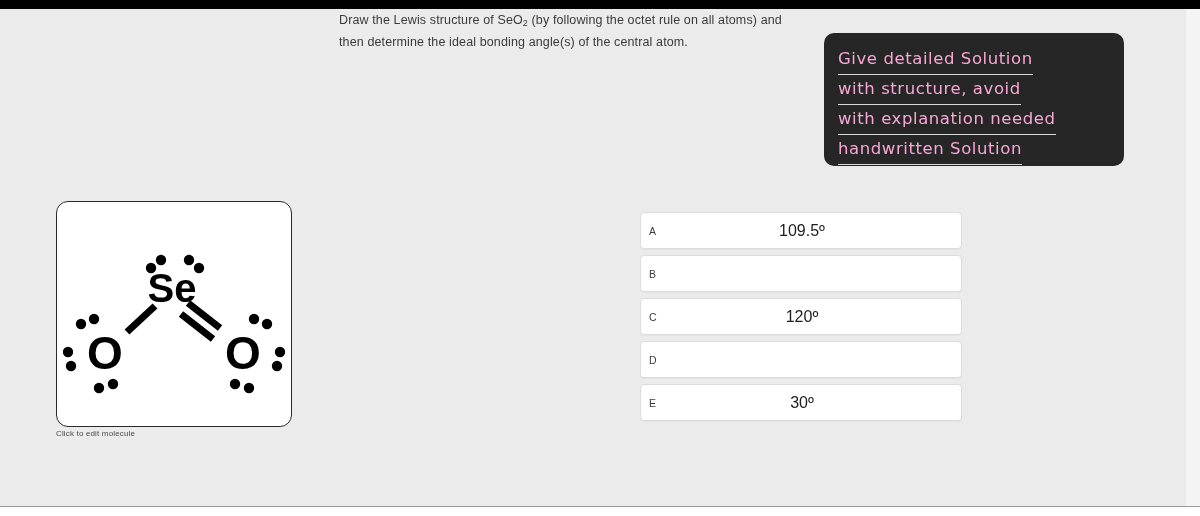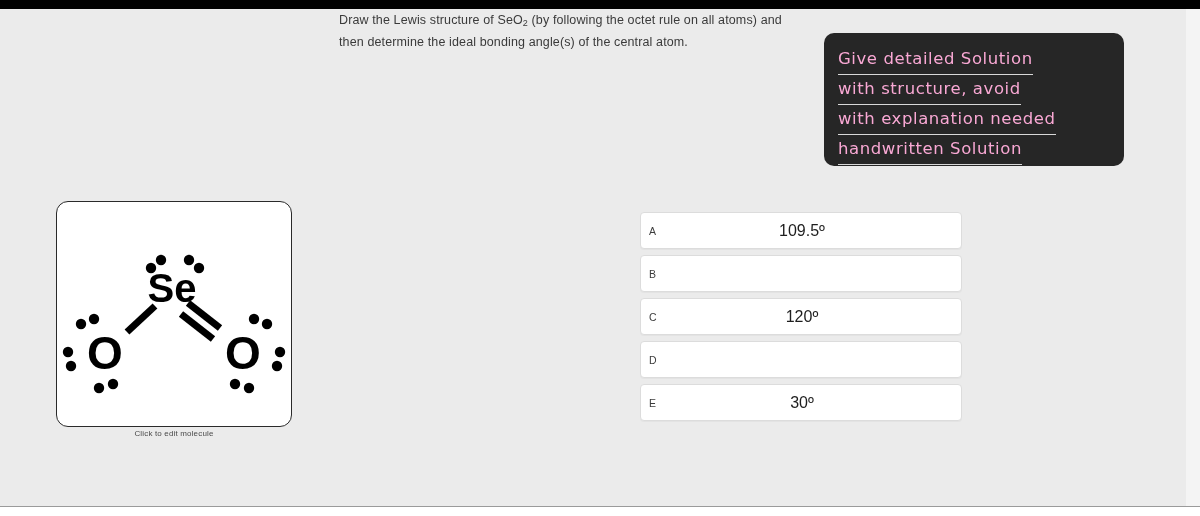--- a/index.html
+++ b/index.html
@@ -100,21 +100,20 @@
     height: 226px;
     background: #ffffff;
     border: 1.6px solid #2a2a2a;
     border-radius: 12px;
     box-sizing: border-box;
   }
   #molecule-caption {
     position: absolute;
     left: 0; top: 228px;
     width: 236px;
-    text-align: center;
     font-size: 8px;
     color: #4a4a4a;
     letter-spacing: 0.02em;
   }
   #lewis-svg {
     position: absolute;
     left: 0; top: 0;
   }
 
   

